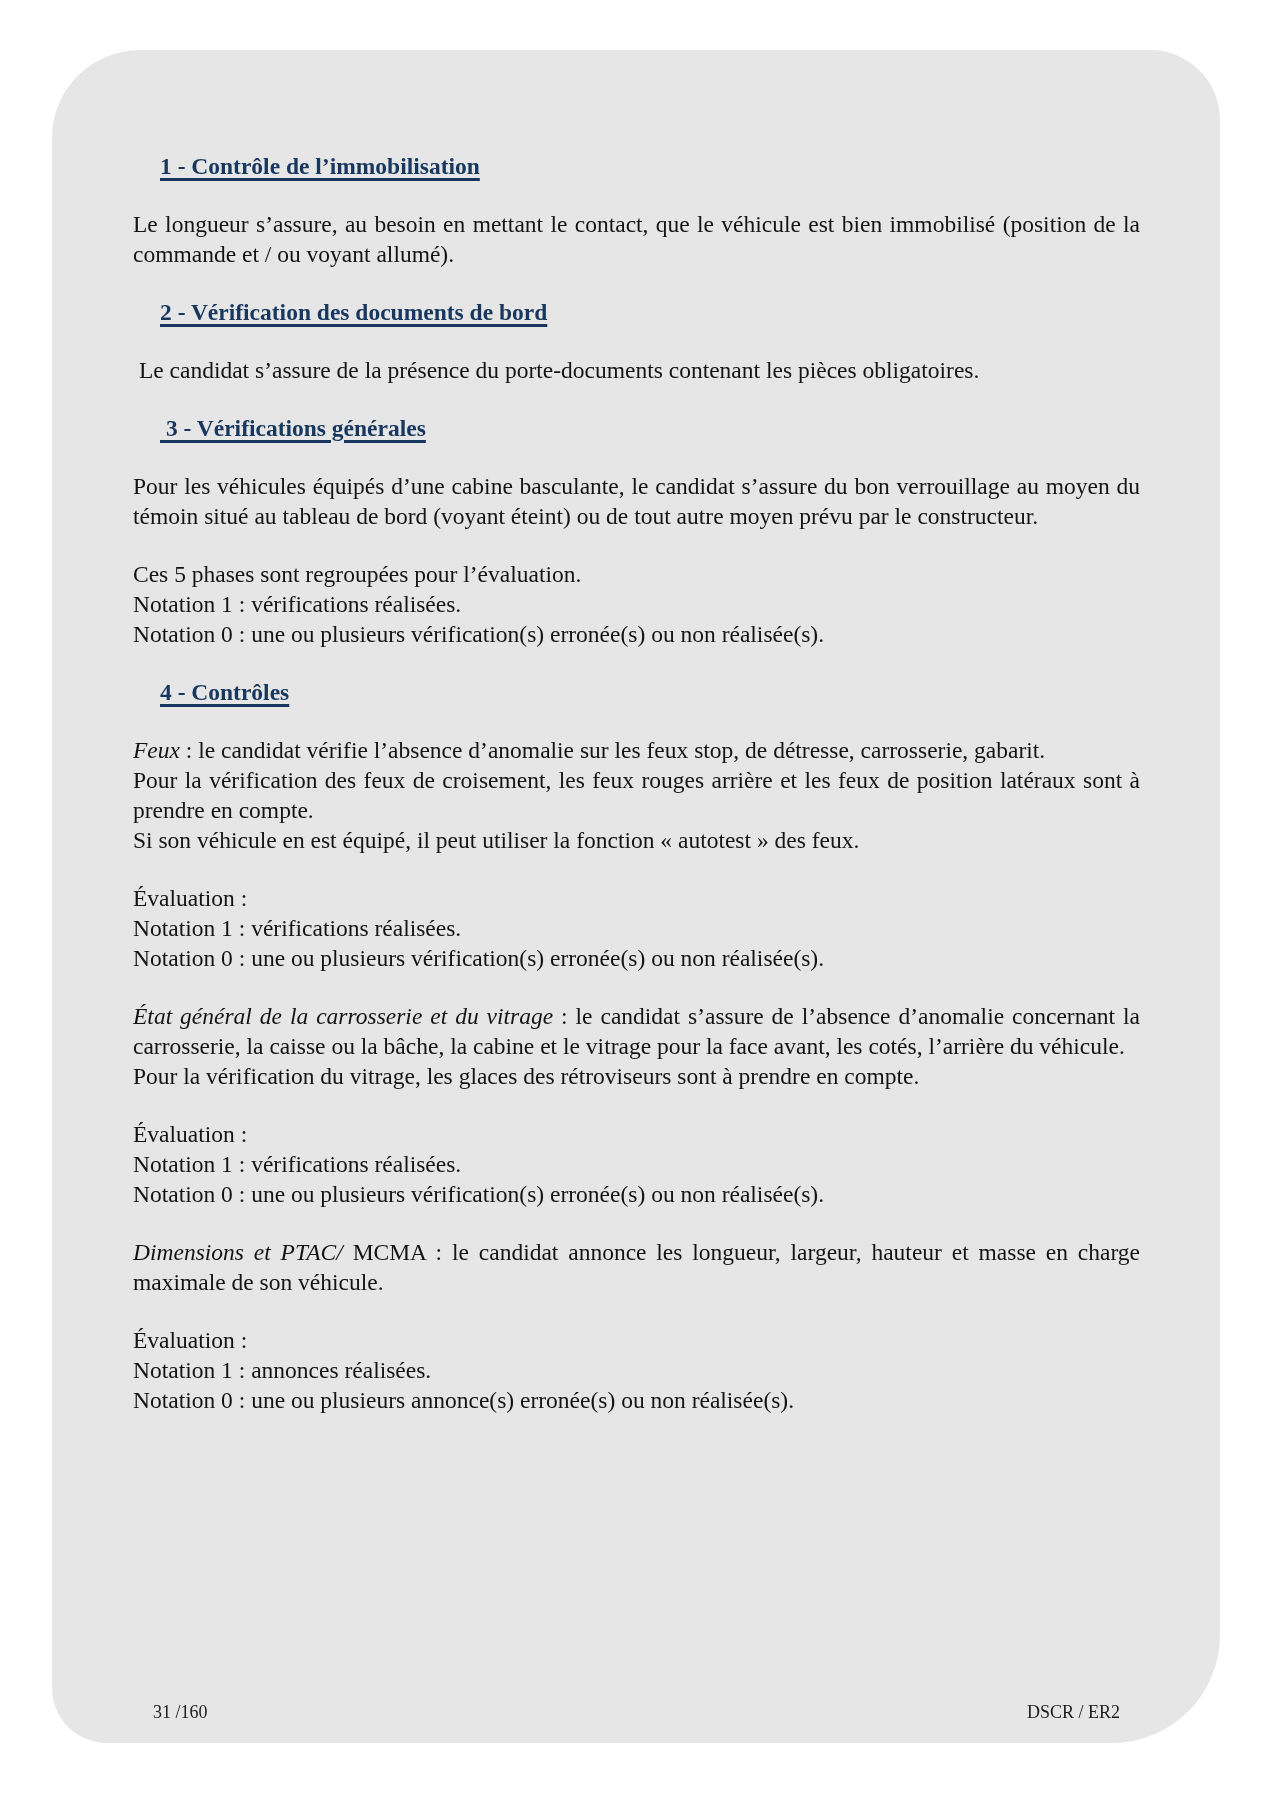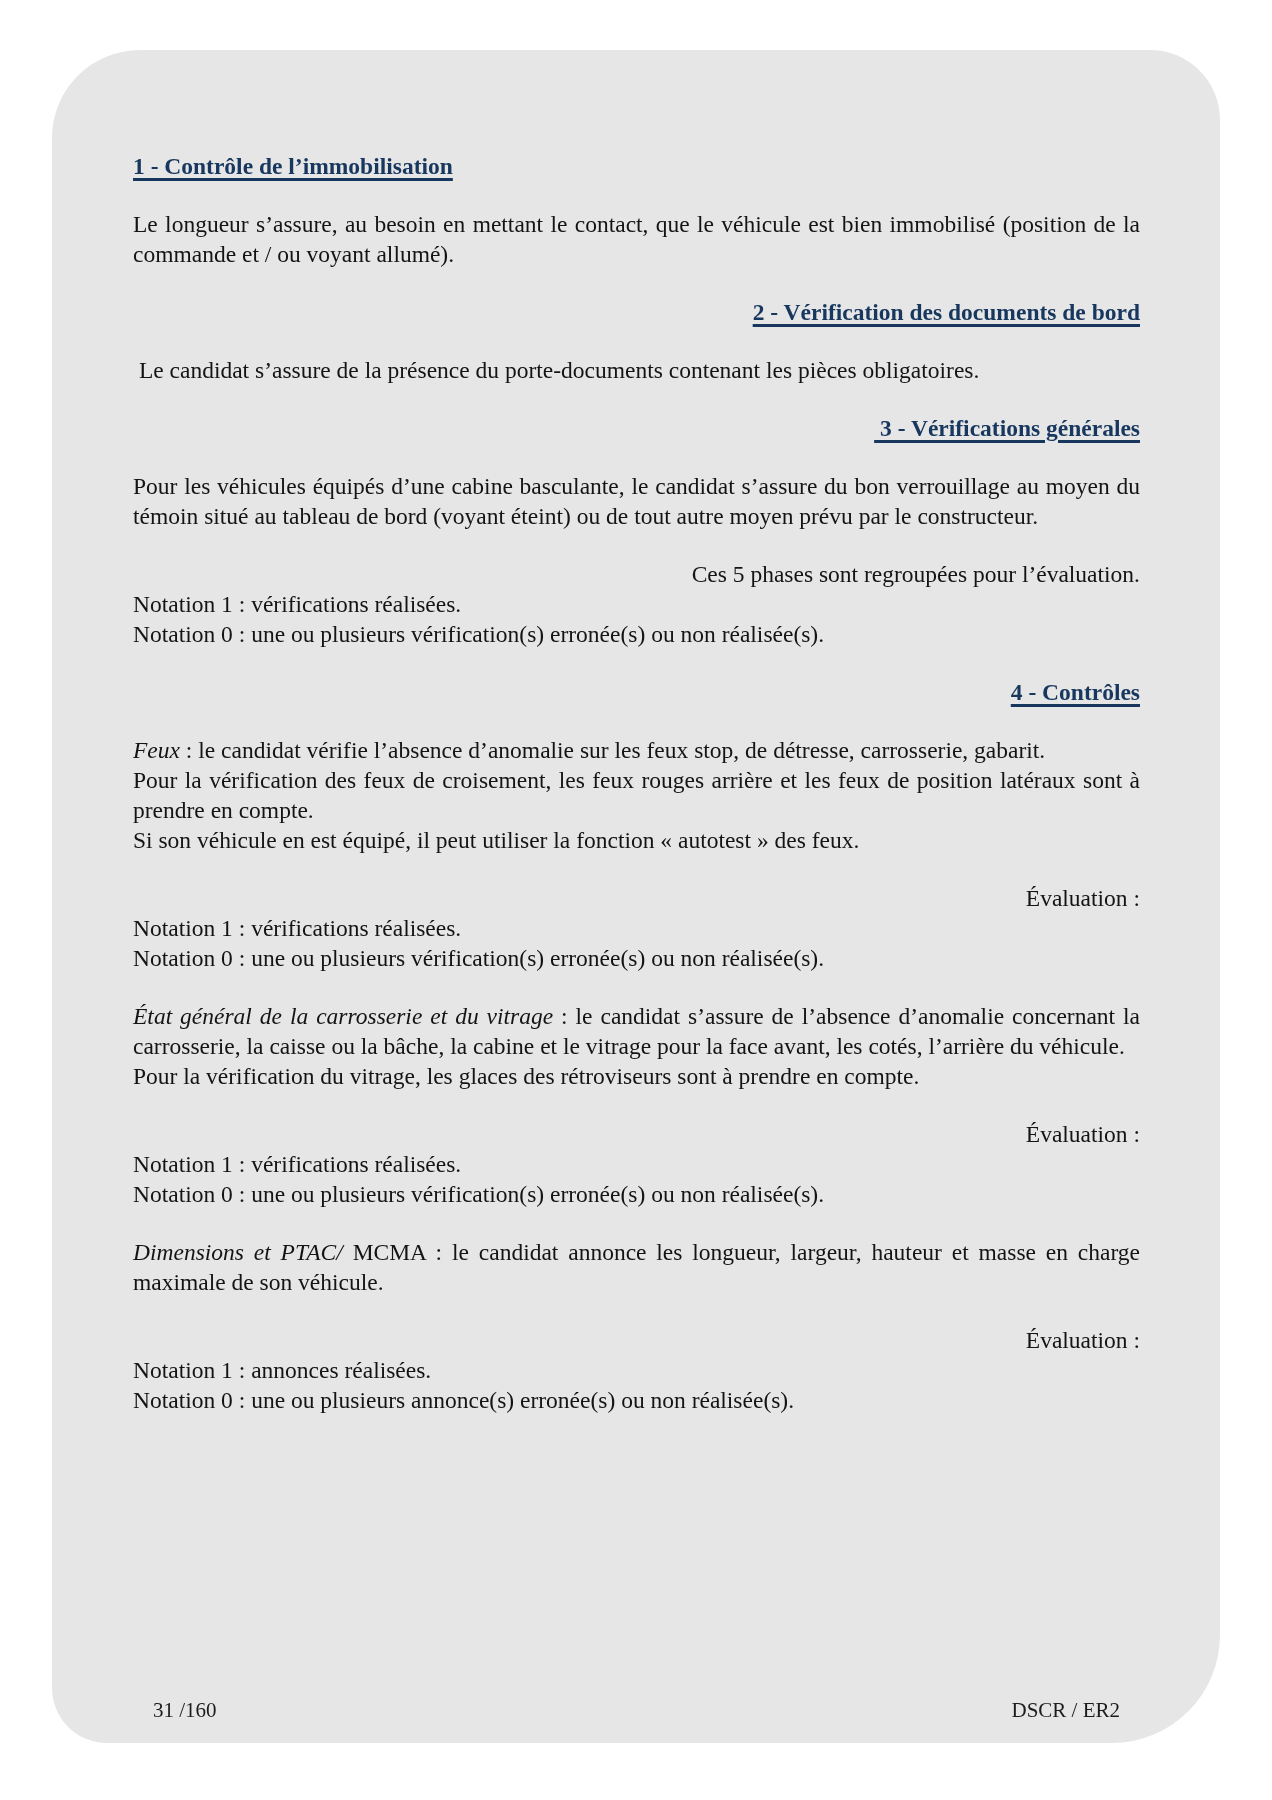--- a/index.html
+++ b/index.html
@@ -25,41 +25,42 @@
   }
   .content {
     position: absolute;
     left: 81px;
     right: 80px;
     top: 101px;
     color: var(--text-color, #141414);
     font-size: 23.5px;
     line-height: 30px;
   }
-  .block.gap { margin-top: 28px; text-align: right; }
+  .block.gap { margin-top: 28px; }
   .heading {
     color: var(--heading-color, #17375e);
     font-weight: bold;
+    margin-left: 27px;
   }
   .heading .h-text {
     text-decoration: underline;
     text-decoration-thickness: 2.5px;
     text-underline-offset: 4px;
   }
   .para.justify { text-align: justify; }
   .b { font-weight: normal; }
   .i { font-style: italic; }
   .footer {
     position: absolute;
     left: 101px;
     right: 100px;
     bottom: 20px;
     display: flex;
     justify-content: space-between;
-    font-size: 21px;
+    font-size: 18px;
     color: #1c1c1c;
     text-align: center;
   }
 </style>
 </head>
 <body>
 
 <div class="sheet">
   <div class="content" id="doc-content">
       <div class="block heading"><span class="h-text"><span>1 - Contrôle de l’immobilisation</span></span></div>

